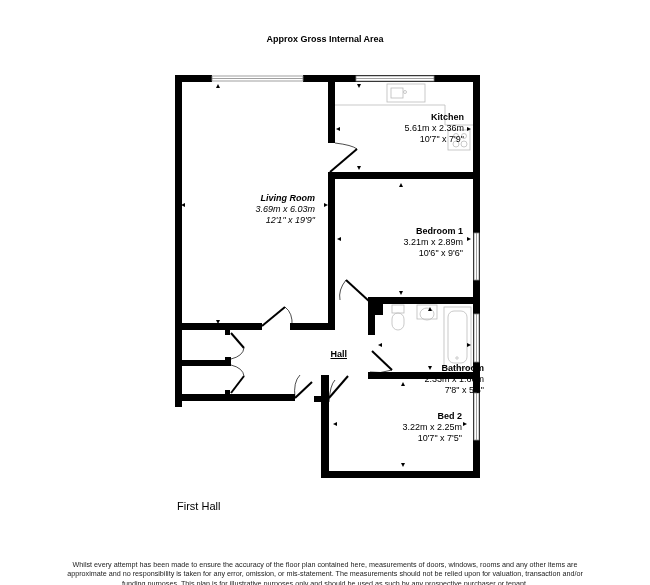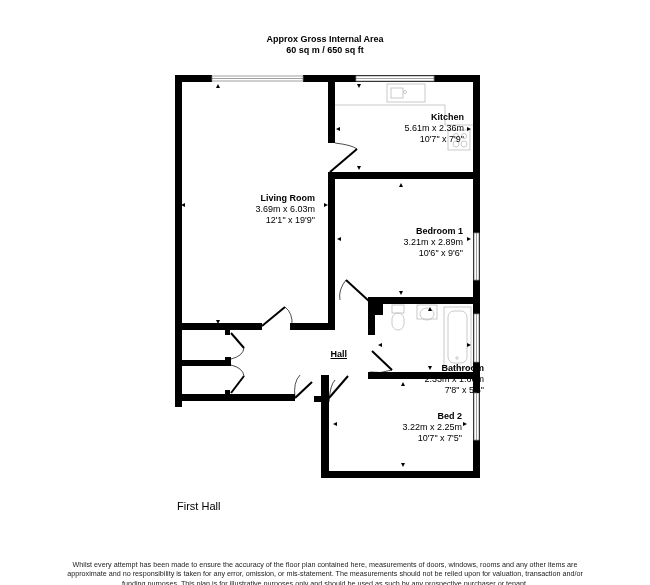--- a/index.html
+++ b/index.html
@@ -13,21 +13,20 @@
     .room-label .dim { display: block; }
     .floor-label { position: absolute; left: 177px; top: 500px; font-size: 11px; }
     .disclaimer { position: absolute; left: 60px; width: 530px; top: 536px; text-align: center;
                   font-size: 7.2px; line-height: 9.4px; color: #222; margin-top: 24px; }
   </style>
 </head>
 <body>
 
 <div class="header">
   <div>Approx Gross Internal Area</div>
-  <div>60 sq m / 650 sq ft</div>
 </div>
 
 <svg class="plan" width="650" height="585" viewBox="0 0 650 585" xmlns="http://www.w3.org/2000/svg">
   <g fill="#000" stroke="none">
 
     <rect x="175" y="75" width="7" height="332"></rect>
     <rect x="175" y="75" width="37" height="7"></rect>
     <rect x="303" y="75" width="177" height="7"></rect>
     <rect x="408" y="75" width="0" height="0"></rect>
 
@@ -137,21 +136,21 @@
     <polygon points="463,422 463,426 467,424"></polygon>
   </g>
 </svg>
 
 <div class="room-label" style="left:344px; top:112px;">
   <span class="name">Kitchen</span>
   <span class="dim">5.61m x 2.36m</span>
   <span class="dim">10'7" x 7'9"</span>
 </div>
 
-<div class="room-label" style="left:195px; top:193px;">
+<div class="room-label" style="left:195px; top:193px;font-style:italic;">
   <span class="name">Living Room</span>
   <span class="dim">3.69m x 6.03m</span>
   <span class="dim">12'1" x 19'9"</span>
 </div>
 
 <div class="room-label" style="left:343px; top:226px;">
   <span class="name">Bedroom 1</span>
   <span class="dim">3.21m x 2.89m</span>
   <span class="dim">10'6" x 9'6"</span>
 </div>

